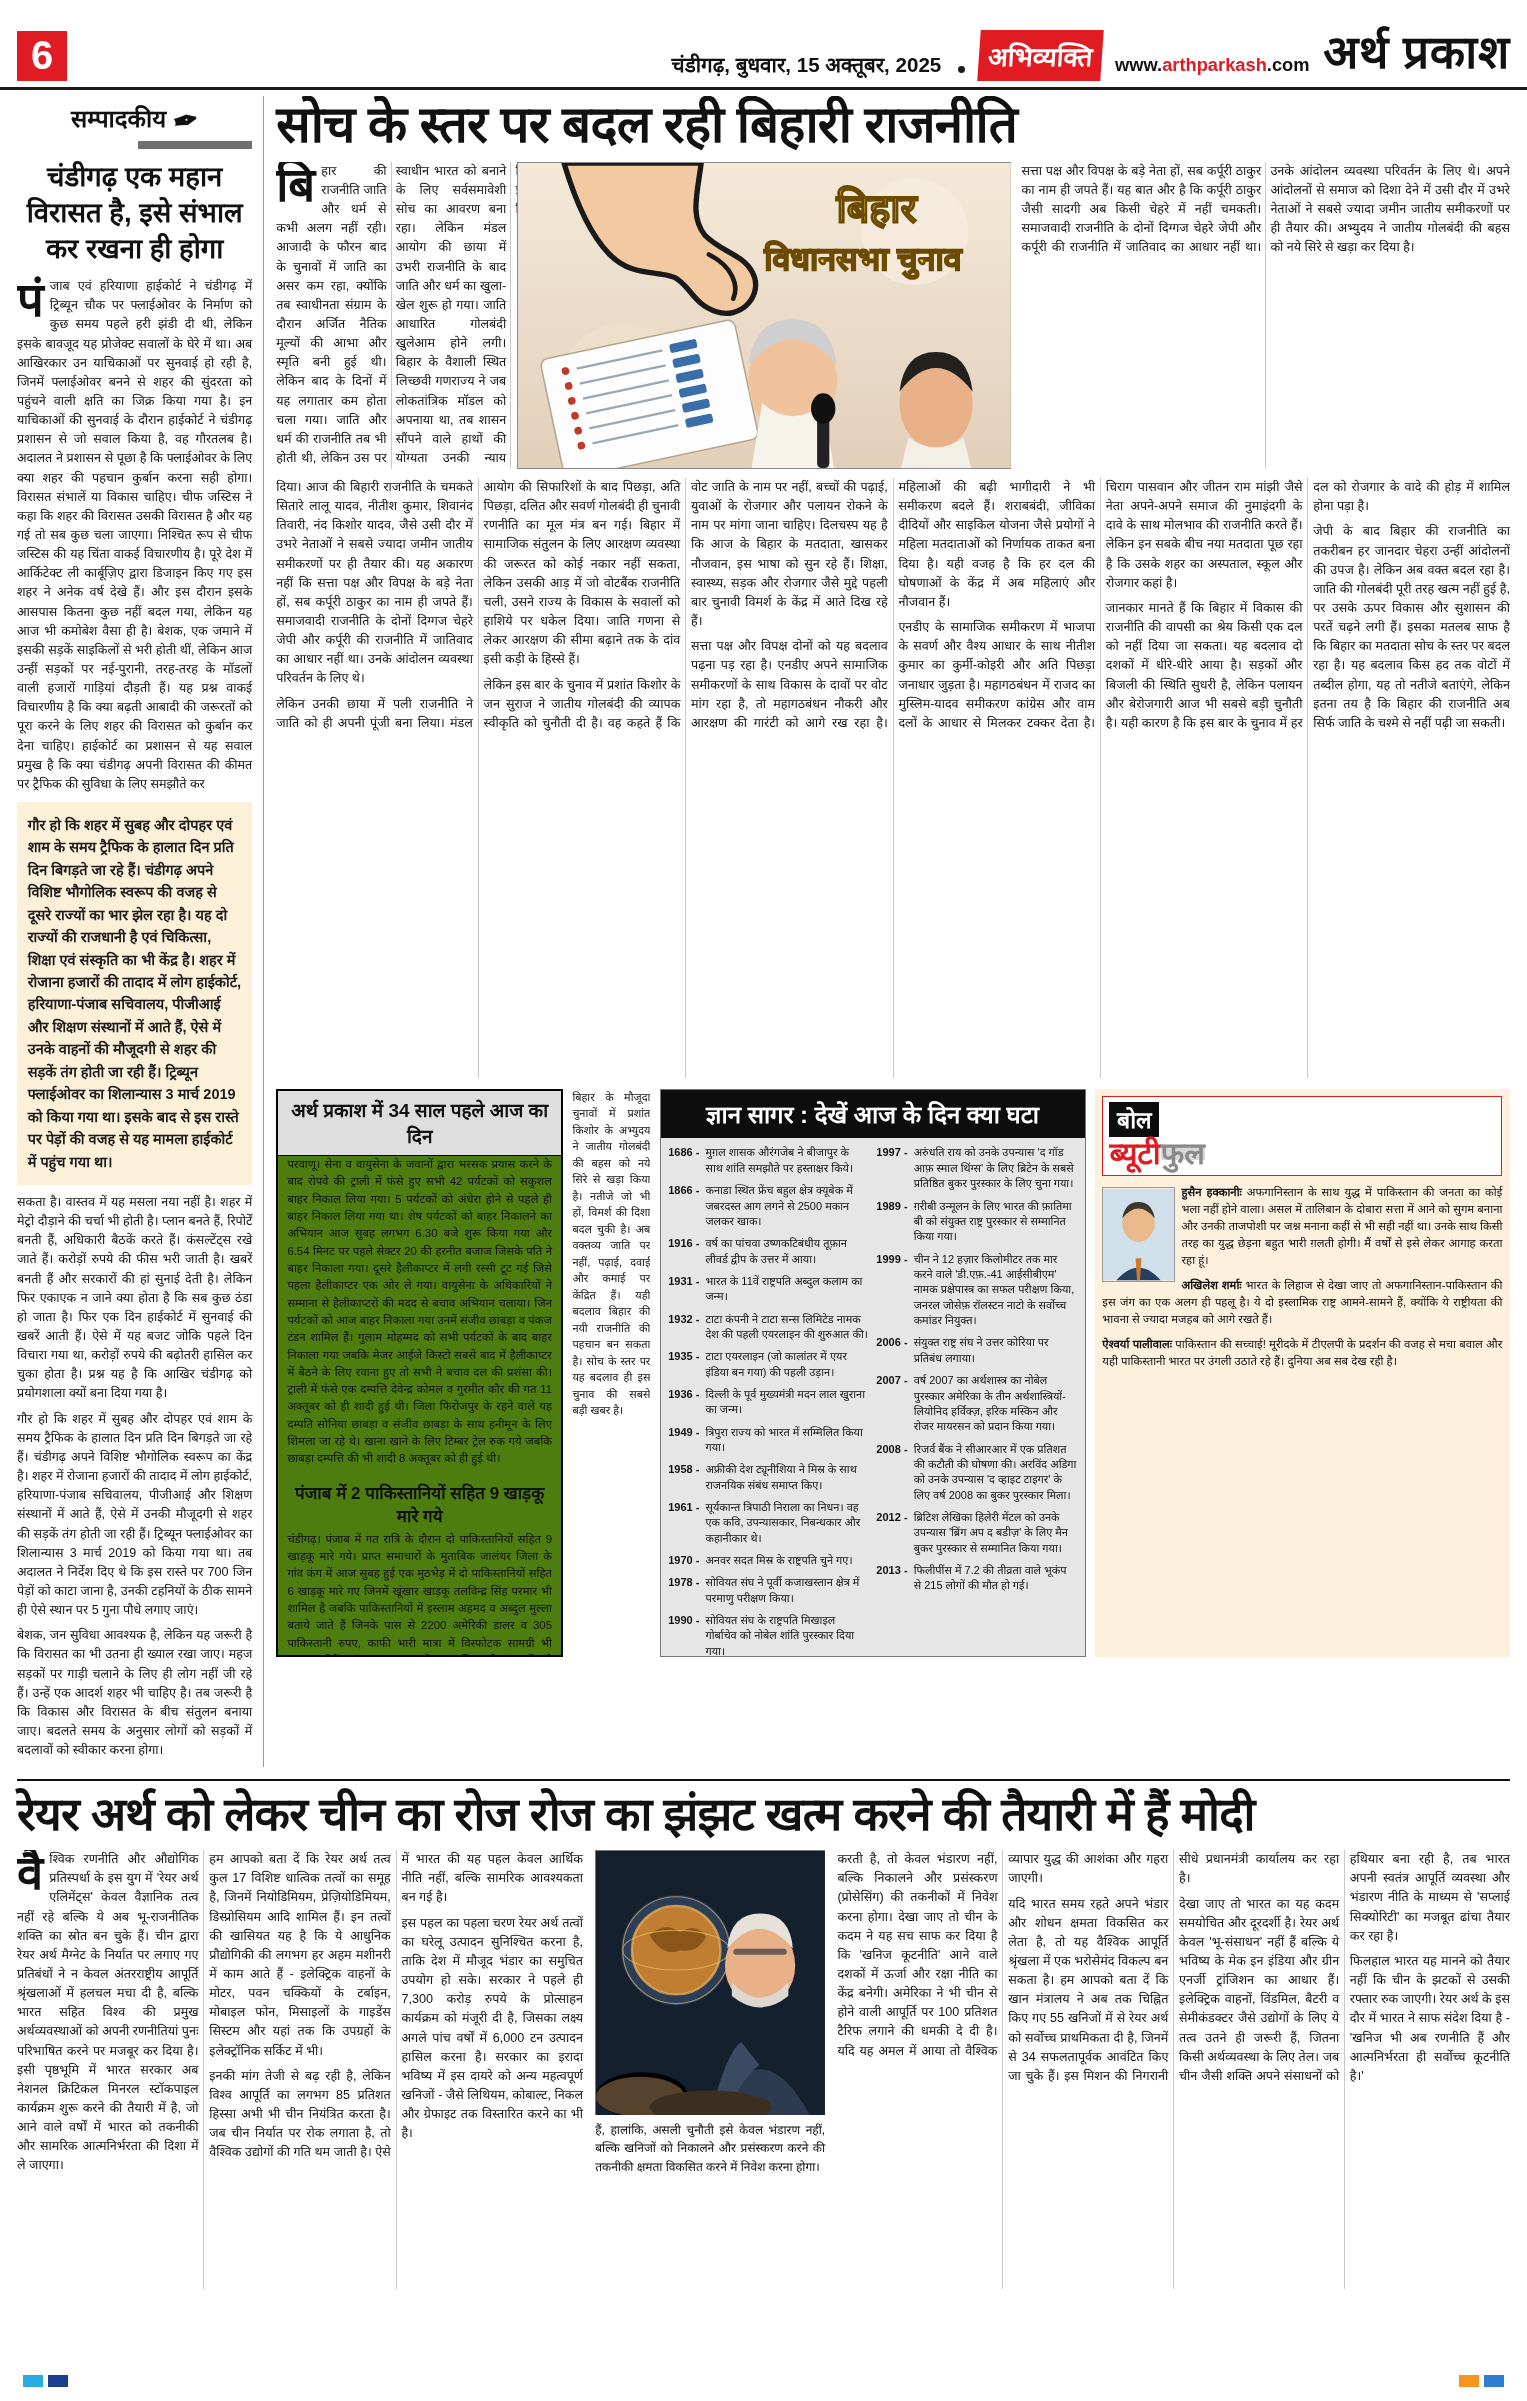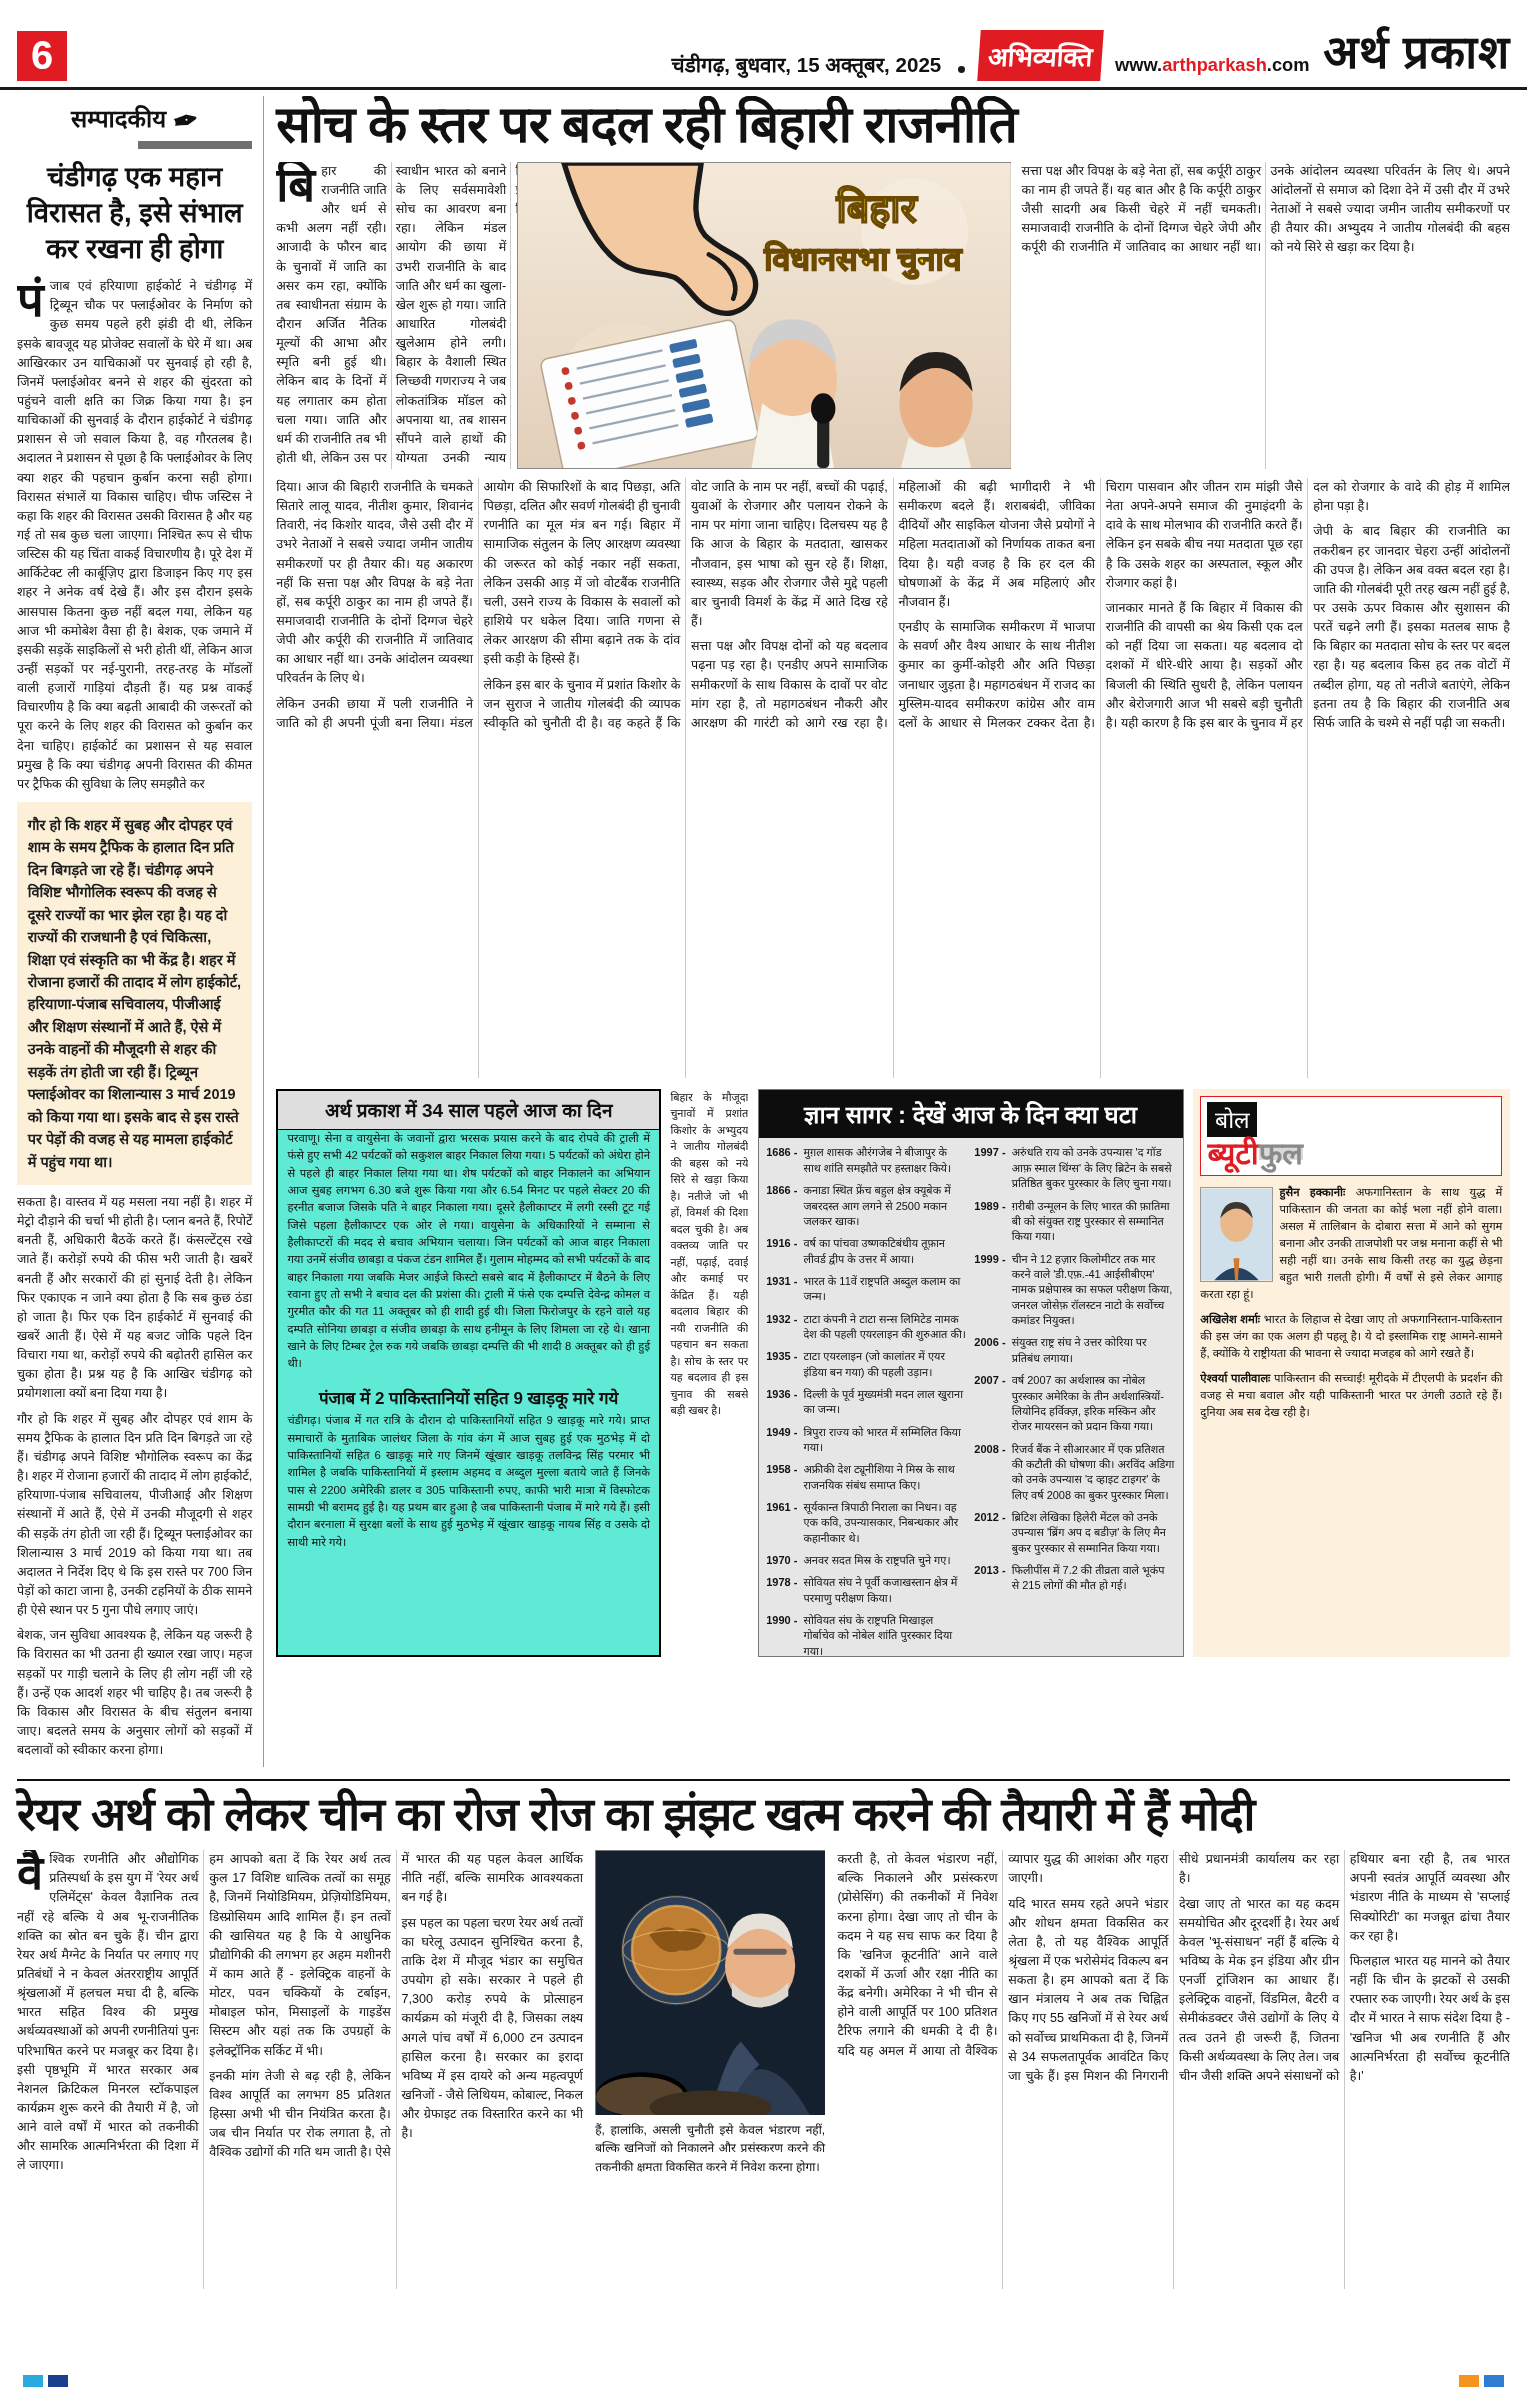--- a/index.html
+++ b/index.html
@@ -35,35 +35,35 @@
   
   .bihar-headline { font-size:51px; font-weight:900; line-height:1.05; letter-spacing:-0.8px; margin:1.5px 0 10.7px 0; }
   .bihar-row1 { display:flex; gap:10.7px; height:307px; overflow:hidden; }
   .b-left { width:230px; flex:none; column-count:2; column-gap:9.2px; column-rule:0.8px solid #c9c9c9; }
   .b-img-wrap { width:494px; flex:none; border:0.8px solid #8a8a8a; background:#efe3d2; position:relative; }
   .b-right { flex:1; column-count:2; column-gap:9.2px; column-rule:0.8px solid #c9c9c9; }
   .bihar-row2 { margin-top:9.2px; height:600px; column-count:6; column-gap:10.7px; column-rule:0.8px solid #c9c9c9; overflow:hidden; }
 
   
   .boxes-row { display:flex; gap:9.2px; margin-top:10.7px; height:568px; overflow:hidden; }
-  .box34 { width:385px; flex:none; border:2.3px solid #000; background:#5eead4; overflow:hidden; }
+  .box34 { width:287px; flex:none; border:2.3px solid #000; background:#4d7c0f; overflow:hidden; }
   .box34-kicker { background:#dedede; border-bottom:1.5px solid #000; text-align:center; font-size:19px; font-weight:900; padding:6.1px 3.1px; }
   .box34-headline { font-size:23px; font-weight:900; text-align:center; line-height:1.25; padding:7.6px 7.6px 4.6px 7.6px; }
   .box34-headline2 { font-size:17px; font-weight:900; text-align:center; padding:6.1px 6.1px 3.1px 6.1px; }
   .box34 .body-text { padding:0 9.2px 7.6px 9.2px; font-size:11.4px; }
   .narrowcol { width:78px; flex:none; font-size:11px; line-height:1.5; text-align:justify; overflow:hidden; }
   .gyan { width:426px; flex:none; background:#e6e6e6; border:0.8px solid #777; overflow:hidden; }
   .gyan-title { background:#0d0d0d; color:#fff; font-size:24px; font-weight:900; text-align:center; padding:7.6px 3.1px; }
   .gyan-cols { display:flex; gap:7.6px; padding:7.6px 7.6px; }
   .gyan-col { flex:1; }
   .gyan-entry { display:flex; gap:6.1px; margin-bottom:6.9px; font-size:11px; line-height:1.4; }
   .gyan-year { font-weight:bold; white-space:nowrap; }
   .bol { flex:1; background:#fdf1de; padding:7.6px; overflow:hidden; }
   .bol-logo { border:1.5px solid #e01b22; background:#fff; padding:4.6px 6.1px; margin-bottom:7.6px; }
-  .bol-line1 { display:inline-block; background:#0d0d0d; color:#fff; font-size:23px; font-weight:400; padding:1.5px 7.6px; }
+  .bol-line1 { display:inline-block; background:#0d0d0d; color:#fff; font-size:23px; font-weight:700; padding:1.5px 7.6px; }
   .bol-line2 { font-size:30.5px; font-weight:900; line-height:1.1; }
   .bol-line2 .red { color:#e01b22; }
   .bol-line2 .gray { color:#8a8a8a; background:linear-gradient(#d9d9d9,#d9d9d9) 0 55%/100% 38% no-repeat; }
   .bol-quote { font-size:11.4px; line-height:1.5; text-align:justify; margin-bottom:7.6px; }
   .bol-speaker { font-weight:900; }
   .bol-photo { float:left; width:73px; height:95px; margin:3.1px 6.1px 3.1px 0; border:0.8px solid #999; }
 
   
   .modi-section { margin:12.2px 17px 0 17px; border-top:2.3px solid #111; padding-top:7.6px; }
   .modi-headline { font-size:46px; font-weight:900; line-height:1.1; letter-spacing:-0.8px; margin-bottom:10.7px; }

